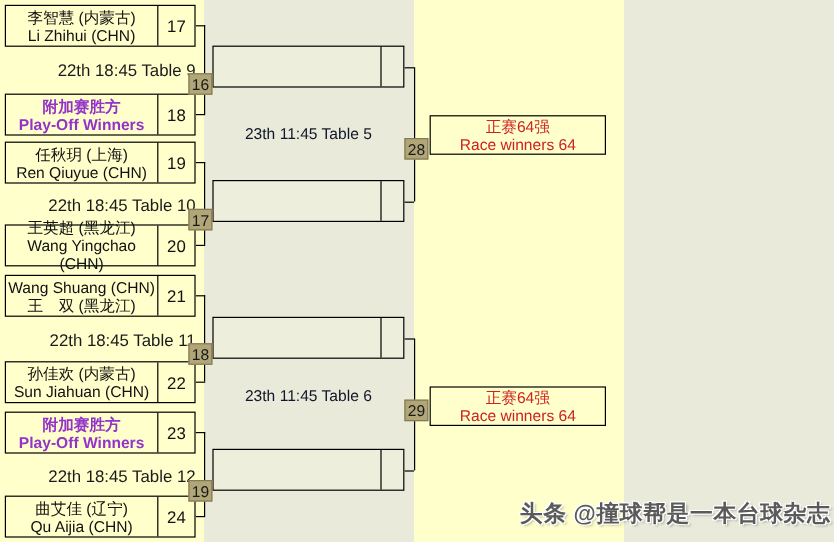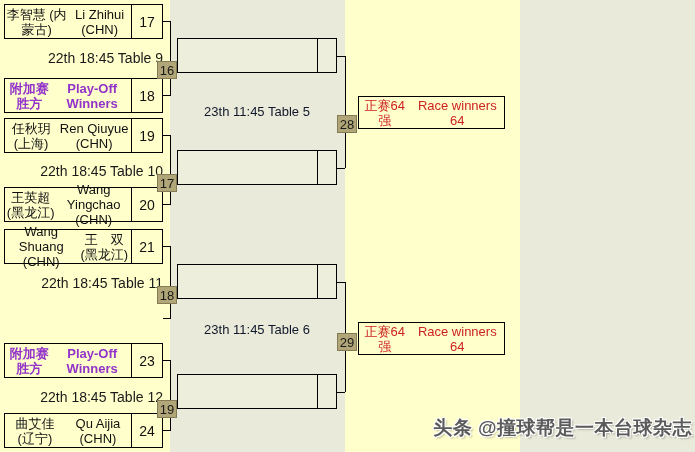--- a/index.html
+++ b/index.html
@@ -12,21 +12,21 @@
   .band.yellow{background:var(--band-yellow,#ffffcc);}
   .band.gray{background:var(--band-gray,#eaeada);}
 
   
   .pbox{
     position:absolute;left:4px;width:159px;height:35px;
     background:var(--band-yellow,#ffffcc);
     border:1px solid #000;box-sizing:border-box;display:flex;
   }
   .pname{
-    width:126px;display:flex;flex-direction:row;justify-content:center;
+    width:126px;display:flex;flex-direction:column;justify-content:center;
     align-items:center;text-align:center;font-size:13px;line-height:15px;color:#111;
   }
   .pname.purple{color:var(--purple,#9333c9);font-weight:bold;}
   .pnum{
     flex:1;border-left:1px solid #000;display:flex;align-items:center;
     justify-content:center;font-size:14px;color:#111;
   }
 
   
   .sched{
@@ -53,21 +53,21 @@
   
   .mlabel{
     position:absolute;left:177px;width:160px;height:18px;line-height:18px;
     text-align:center;font-size:13px;color:#0f172a;
   }
 
   
   .rbox{
     position:absolute;left:358px;width:147px;height:33px;box-sizing:border-box;
     background:var(--band-yellow,#ffffcc);border:1px solid #000;
-    display:flex;flex-direction:row;justify-content:center;align-items:center;
+    display:flex;flex-direction:column;justify-content:center;align-items:center;
     text-align:center;font-size:13px;line-height:15px;color:var(--red,#cc2222);
   }
 
   
   .hline{position:absolute;height:0;border-top:1px solid #000;}
   .vline{position:absolute;width:0;border-left:1px solid #000;}
 
   
   .watermark{
     position:absolute;left:380px;top:415px;width:312px;text-align:right;
@@ -142,20 +142,27 @@
   </div>
 
   <div class="pbox" style="top:229px">
     <div class="pname">
       <div>Wang Shuang (CHN)</div>
       <div>王　双 (黑龙江)</div>
     </div>
     <div class="pnum">21</div>
   </div>
 
+  <div class="pbox" style="top:301px">
+    <div class="pname">
+      <div>孙佳欢 (内蒙古)</div>
+      <div>Sun Jiahuan (CHN)</div>
+    </div>
+    <div class="pnum">22</div>
+  </div>
 
   <div class="pbox" style="top:343px">
     <div class="pname purple">
       <div>附加赛胜方</div>
       <div>Play-Off Winners</div>
     </div>
     <div class="pnum">23</div>
   </div>
 
   <div class="pbox" style="top:413px">

